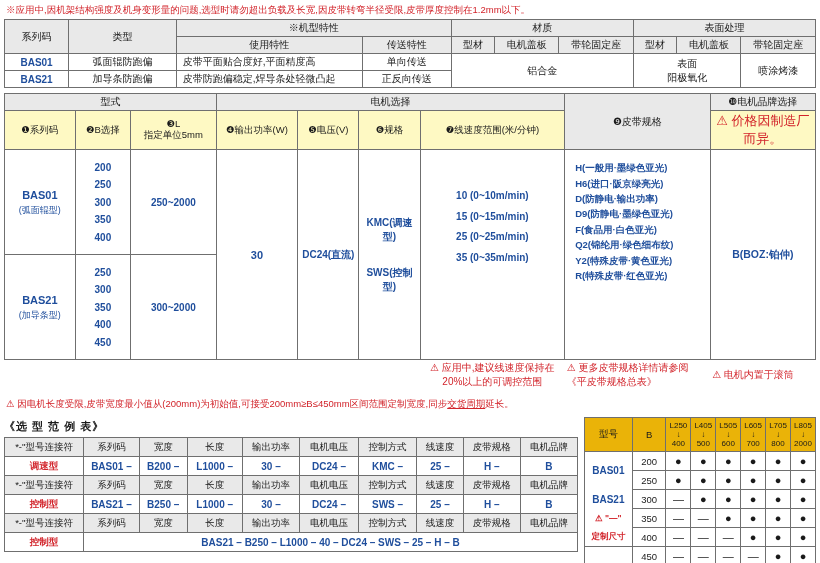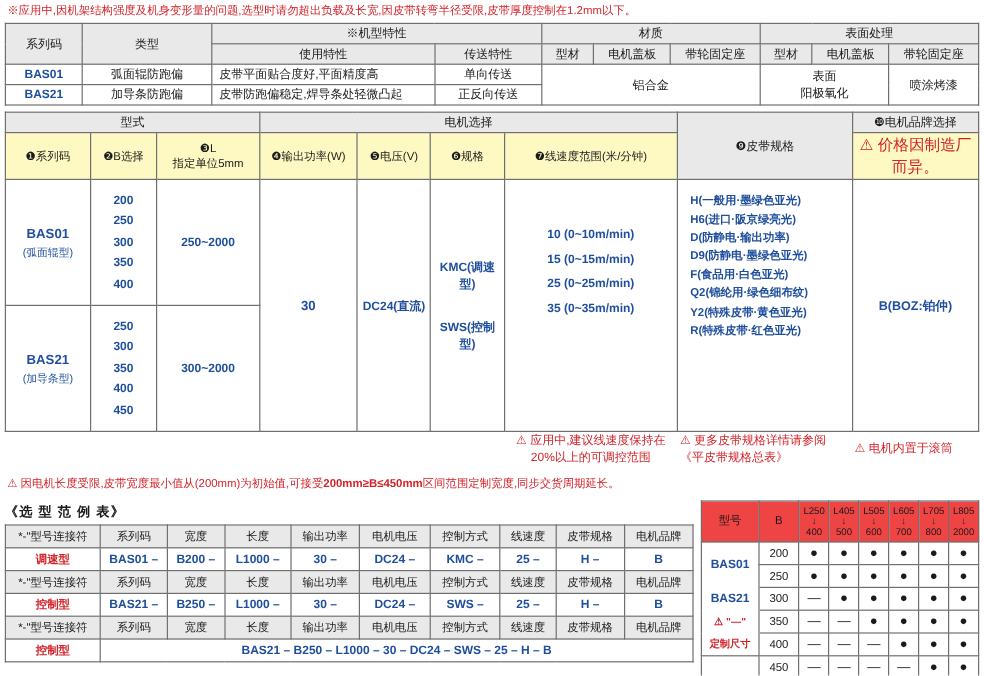--- a/index.html
+++ b/index.html
@@ -46,37 +46,37 @@
   .beltlist { text-align: left; padding-left: 8px; line-height: 1.62; font-size: 9.5px; }
   .beltlist b { color: #1f4e9c; }
 
   .spdlist { line-height: 2.05; font-size: 10px; }
   .spdlist b { color: #1f4e9c; }
 
   .warn { color: #d2232a; font-size: 9px; line-height: 1.35; text-align: left; padding: 2px 4px; }
   .warn-c { color: #d2232a; font-size: 9px; line-height: 1.35; padding: 2px 4px; }
 
   .note-mid { font-size: 9.5px; color: #d2232a; padding: 5px 2px 6px 2px; line-height: 1.35; }
-  .note-mid .u { }
+  .note-mid .u { text-decoration: underline; }
 
   
   .bottom { display: flex; gap: 6px; }
   .bl { width: 574px; }
   .br { width: 232px; }
 
   .sect-title { font-size: 11px; font-weight: bold; padding: 2px 0 3px 0; letter-spacing: 1px; }
 
   .t3 td { font-size: 9.5px; height: 19px; padding: 0 1px; }
   .t3 .hd { background: #e9e9e9; }
   .t3 .lbl { font-weight: bold; color: #d2232a; }
   .t3 .val { font-weight: bold; font-size: 10px; margin-top: 12px; }
   .t3 .blue { color: #1f4e9c; }
 
   .t4 td { font-size: 9.5px; height: 19px; padding: 0 1px; }
-  .t4 .hd { background: #ef4444; }
+  .t4 .hd { background: #eab308; }
   .t4 .rot { font-size: 8px; line-height: 1.15; }
   .t4 .nm { font-weight: bold; color: #1f4e9c; font-size: 10px; }
   .t4 .dot { font-size: 11px; }
   .t4 .red { color: #d2232a; font-weight: bold; }
   .t4 .small { font-size: 8.5px; }
 </style>
 </head>
 <body>
 
 <div class="page">
@@ -207,21 +207,21 @@
       <td colspan="3" style="border:none"></td>
       <td colspan="3" style="border:none"></td>
       <td class="warn-c" style="border-top:none;border-left:none;border-right:none;border-bottom:none">⚠ 应用中,建议线速度保持在20%以上的可调控范围</td>
       <td class="warn" style="border:none">⚠ 更多皮带规格详情请参阅《平皮带规格总表》</td>
       <td class="warn" style="border:none">⚠ 电机内置于滚筒</td>
     </tr>
   </tbody>
     </table>
 
   <div class="note-mid">
-    <span>⚠ 因电机长度受限,皮带宽度最小值从(200mm)为初始值,可接受</span><span style="color:#d2232a;font-weight:bold">200mm≥B≤450mm</span><span>区间范围定制宽度,同步</span><span class="u">交货周期</span><span>延长。</span>
+    <span>⚠ 因电机长度受限,皮带宽度最小值从(200mm)为初始值,可接受</span><span style="color:#d2232a;font-weight:normal">200mm≥B≤450mm</span><span>区间范围定制宽度,同步</span><span class="u">交货周期</span><span>延长。</span>
   </div>
 
   <div class="bottom">
 
     <div class="bl">
       <div class="sect-title">《选 型 范 例 表》</div>
       <table class="t3">
         <tbody>
             <tr>
           <td class="hd" style="width:86px">*-"型号连接符</td>
@@ -278,21 +278,21 @@
           <td class="hd">长度</td>
           <td class="hd">输出功率</td>
           <td class="hd">电机电压</td>
           <td class="hd">控制方式</td>
           <td class="hd">线速度</td>
           <td class="hd">皮带规格</td>
           <td class="hd">电机品牌</td>
         </tr>
         <tr>
           <td class="lbl">控制型</td>
-          <td colspan="9" class="val blue">BAS21 – B250 – L1000 – 30 – DC24 – SWS – 25 – H – B</td>
+          <td colspan="9" class="val blue">BAS21 – B250 – L1000 – 40 – DC24 – SWS – 25 – H – B</td>
         </tr>
       </tbody>
         </table>
     </div>
 
     <div class="br">
       <table class="t4">
         <tbody>
             <tr>
           <td class="hd" style="width:48px;height:34px">型号</td>

